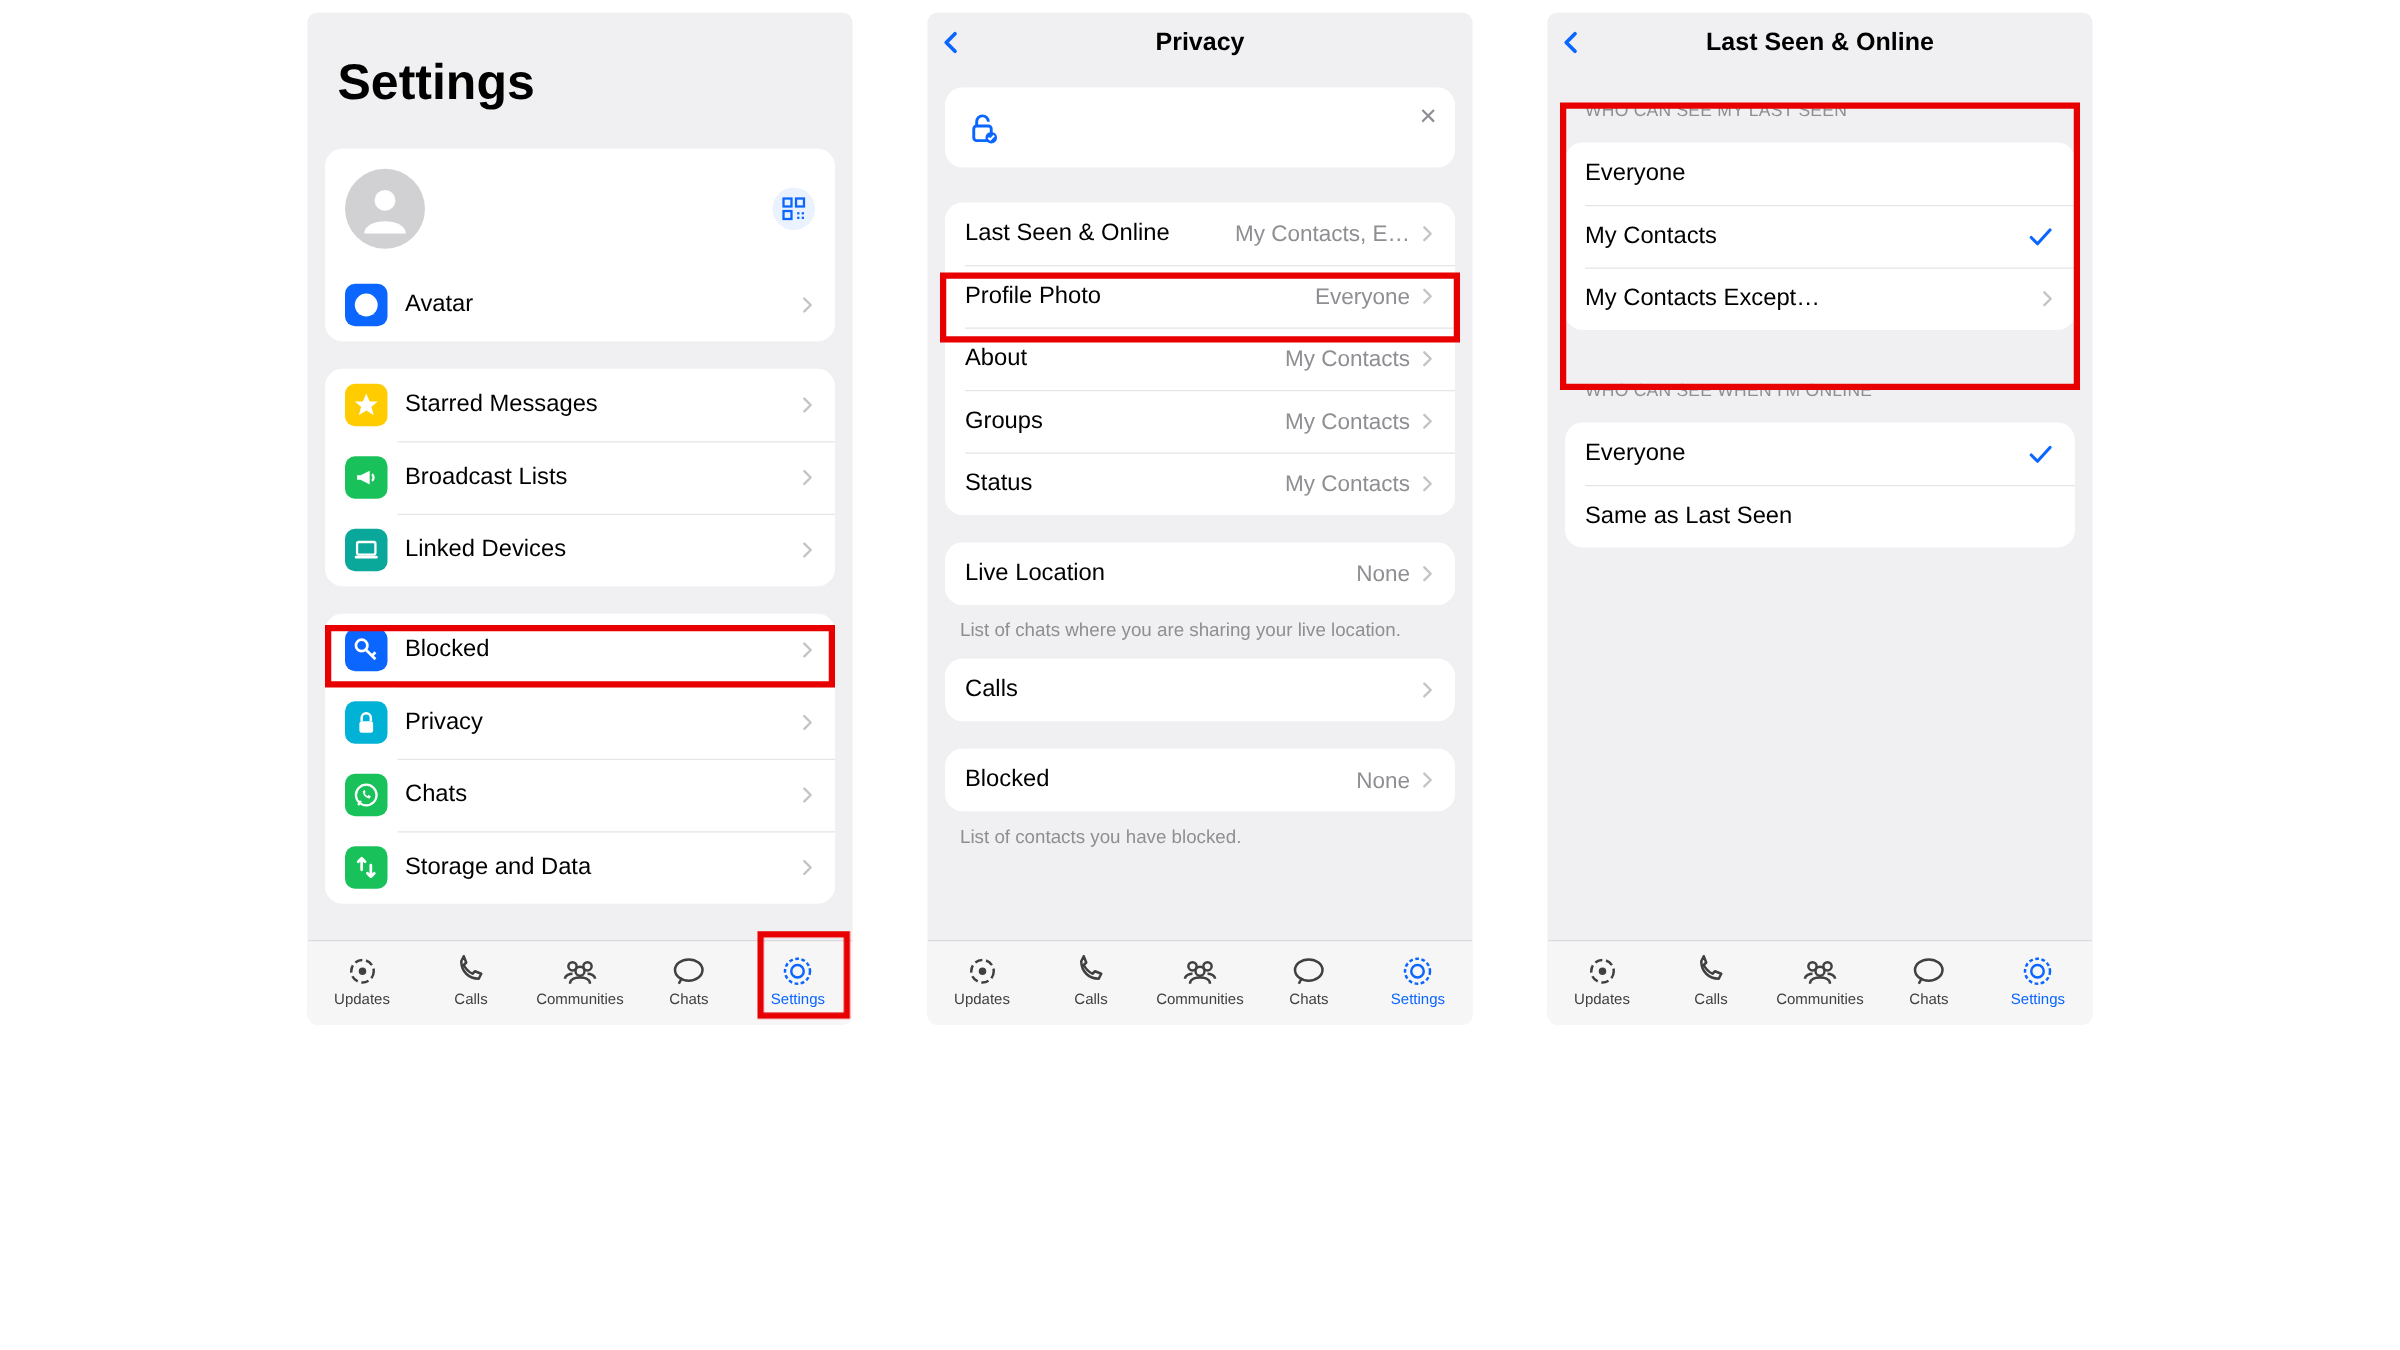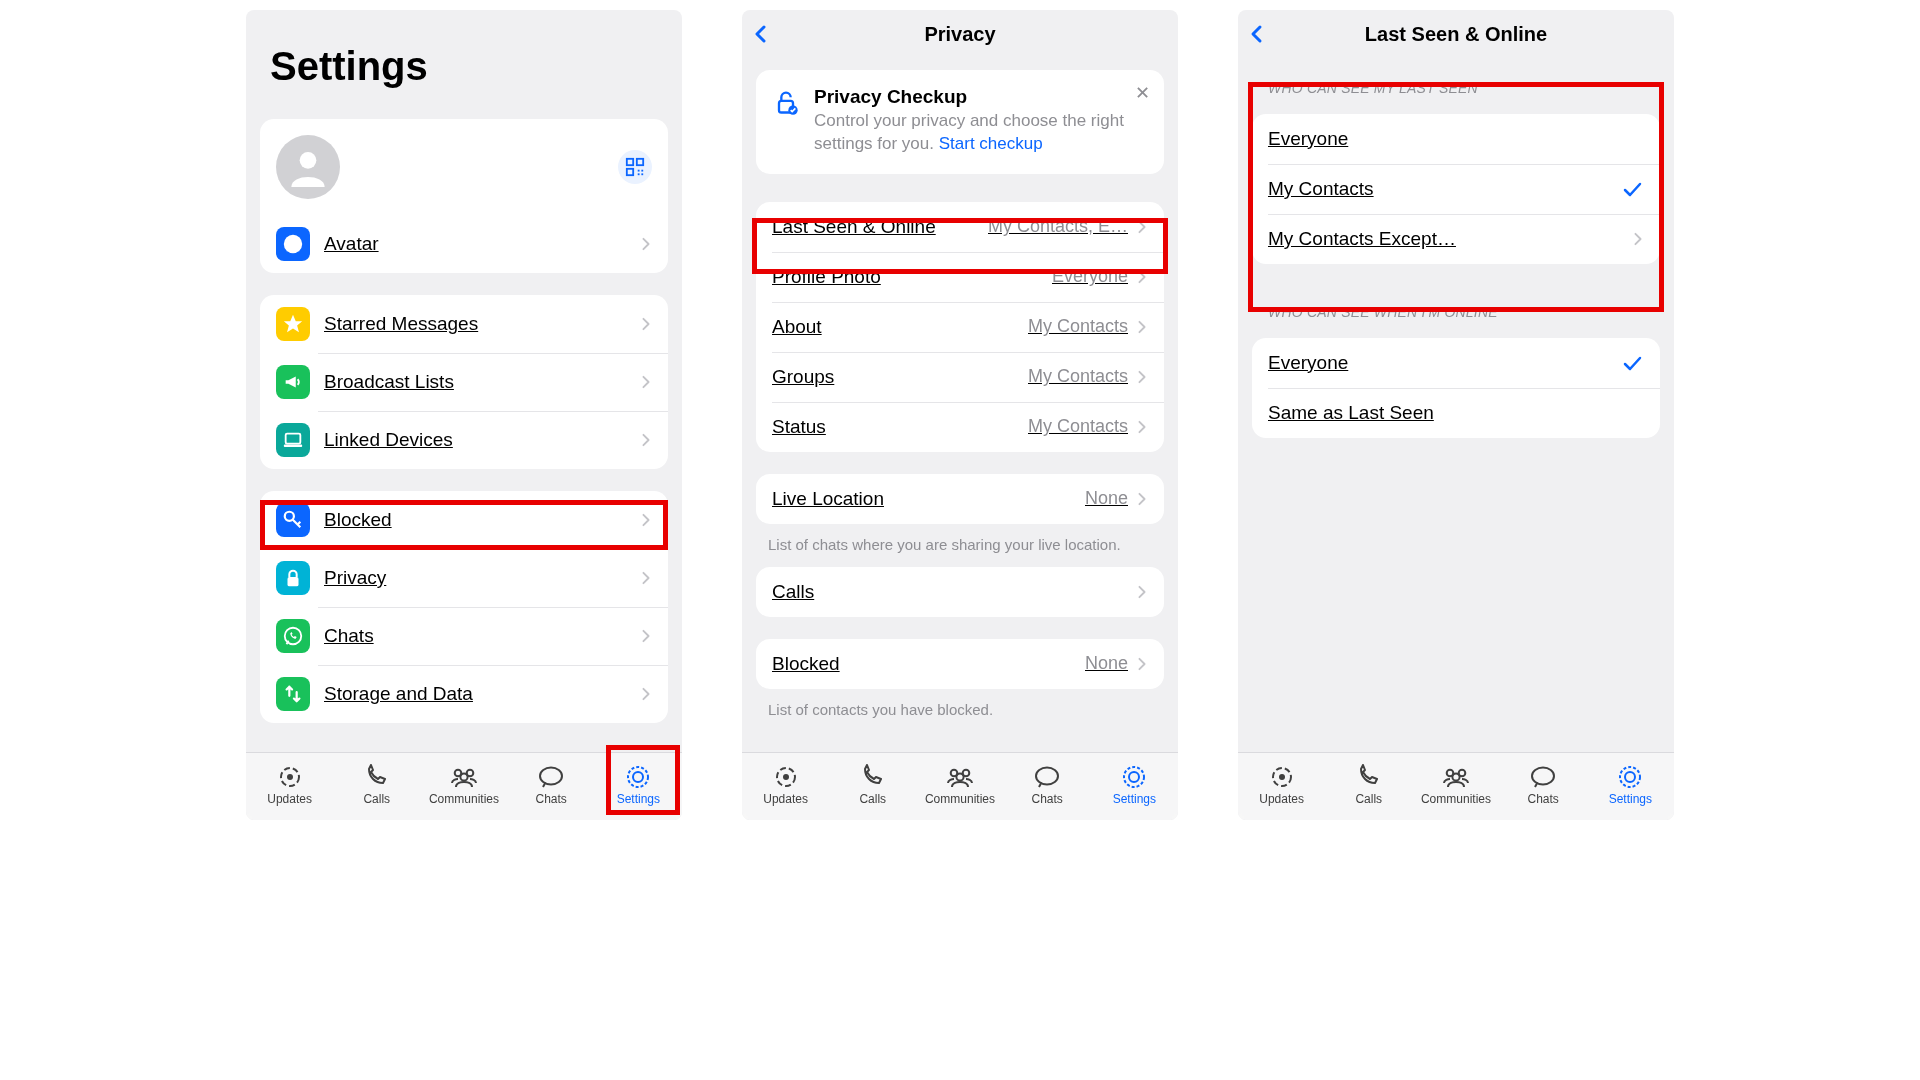--- a/index.html
+++ b/index.html
@@ -6,30 +6,30 @@
   body { background: #fff; width: 1920px; height: 1080px; display: flex; justify-content: center; align-items: flex-start; }
   .stage { display: flex; gap: 60px; padding-top: 10px; }
   .phone { width: 436px; height: 810px; background: #f0f0f2; border-radius: 8px; overflow: hidden; display: flex; flex-direction: column; position: relative; }
   .content { flex: 1; overflow: hidden; padding: 0; }
   .big-title { font-size: 40px; font-weight: 800; color: #000; padding: 34px 24px 18px; }
   .nav-bar { height: 48px; display: flex; align-items: center; justify-content: center; position: relative; }
   .nav-title { font-size: 20px; font-weight: 600; }
   .nav-back { position: absolute; left: 10px; top: 50%; transform: translateY(-50%); color: #0b66ff; display: flex; align-items: center; }
   .group { background: #fff; border-radius: 14px; margin: 12px 14px 0; overflow: hidden; }
   .group + .group { margin-top: 22px; }
-  .row { display: flex; align-items: center; padding: 12px 16px; position: relative; min-height: 50px; text-decoration: underline; }
+  .row { display: flex; align-items: center; padding: 12px 16px; position: relative; min-height: 50px; }
   .row + .row::before { content: ""; position: absolute; left: 58px; right: 0; top: 0; height: 1px; background: #e5e5e8; }
   .row.no-icon + .row.no-icon::before { left: 16px; }
   .row.no-icon { padding: 13px 16px; }
   .icon-slot { width: 34px; height: 34px; border-radius: 8px; display: flex; align-items: center; justify-content: center; margin-right: 14px; color: #fff; flex-shrink: 0; }
   .row-label { font-size: 19px; color: #000; flex: 1; }
   .row-value { font-size: 18px; color: #8e8e93; margin-right: 6px; max-width: 170px; overflow: hidden; text-overflow: ellipsis; white-space: nowrap; }
   .chev { color: #c4c4c8; font-size: 22px; line-height: 1; margin-left: 2px; }
   .check { color: #0b66ff; font-size: 24px; line-height: 1; }
-  .section-header { font-size: 14px; color: #8e8e93; padding: 22px 30px 6px; letter-spacing: 0.2px; font-style: italic; }
+  .section-header { font-size: 14px; color: #8e8e93; padding: 22px 30px 6px; letter-spacing: 0.2px; }
   .section-footer { font-size: 15px; color: #8e8e93; padding: 10px 26px 0; line-height: 1.4; }
   .profile-row { display: flex; align-items: center; padding: 16px; }
   .avatar { width: 64px; height: 64px; border-radius: 50%; background: #d1d1d4; display: flex; align-items: center; justify-content: center; }
   .qr { margin-left: auto; width: 34px; height: 34px; border-radius: 50%; background: #eaf2ff; display: flex; align-items: center; justify-content: center; color: #0b66ff; }
   .checkup { display: flex; gap: 14px; align-items: flex-start; padding: 16px 16px 18px; position: relative; }
   .checkup-title { font-size: 19px; font-weight: 600; margin-bottom: 2px; }
   .checkup-text { font-size: 17px; color: #8e8e93; line-height: 1.35; }
   .checkup-link { color: #0b66ff; }
   .close-x { position: absolute; right: 14px; top: 12px; color: #8e8e93; font-size: 18px; }
   .hl { position: absolute; border: 5px solid #e80000; pointer-events: none; }
@@ -317,24 +317,20 @@
       <div class="nav-title">Privacy</div>
     </div>
     <div class="content">
       <div class="group">
         <div class="checkup">
           <div style="flex-shrink:0;margin-top:2px;color:#0b66ff">
               <svg width="28" height="28" viewBox="0 0 24 24">
                 <use href="#ic-lockopen"></use>
               </svg>
             </div>
-          <div>
-            <div class="checkup-title">Privacy Checkup</div>
-            <div class="checkup-text"><span>Control your privacy and choose the right settings for you. </span><span class="checkup-link">Start checkup</span></div>
-          </div>
           <div class="close-x">✕</div>
         </div>
       </div>
 
       <div class="group" id="s2gA" style="margin-top:28px">
           <div class="row no-icon">
     <div class="row-label">Last Seen &amp; Online</div>
     <div class="row-value">My Contacts, E…</div>
     <div class="chev">
               <svg width="12" height="16" viewBox="0 0 14 16">

